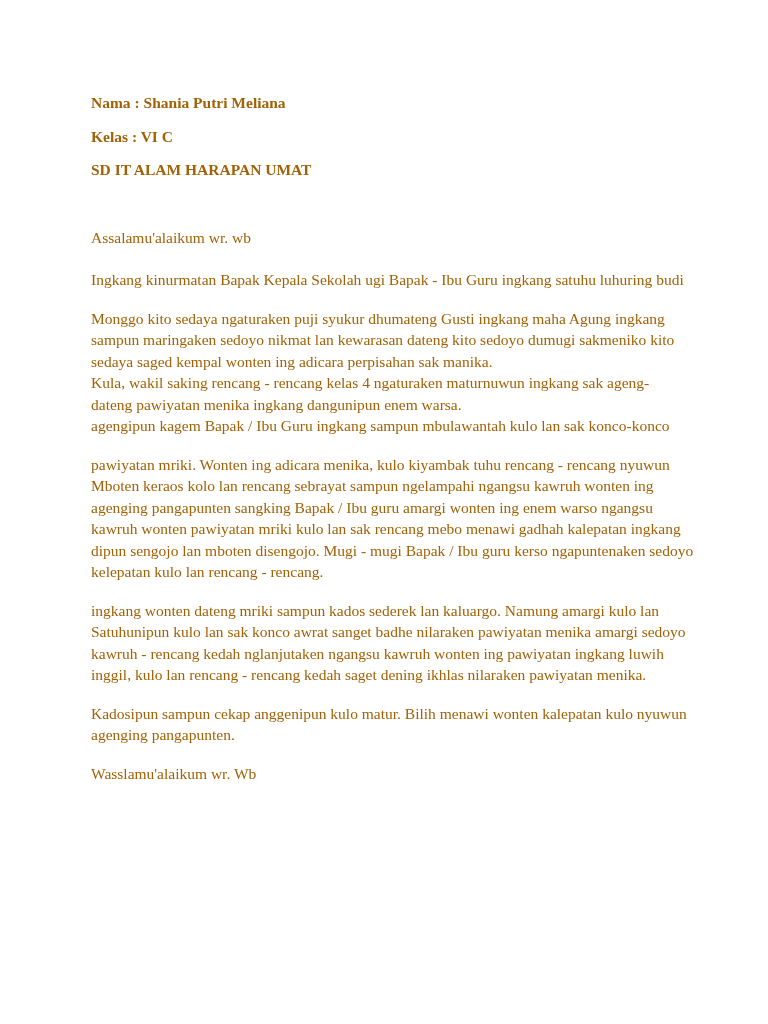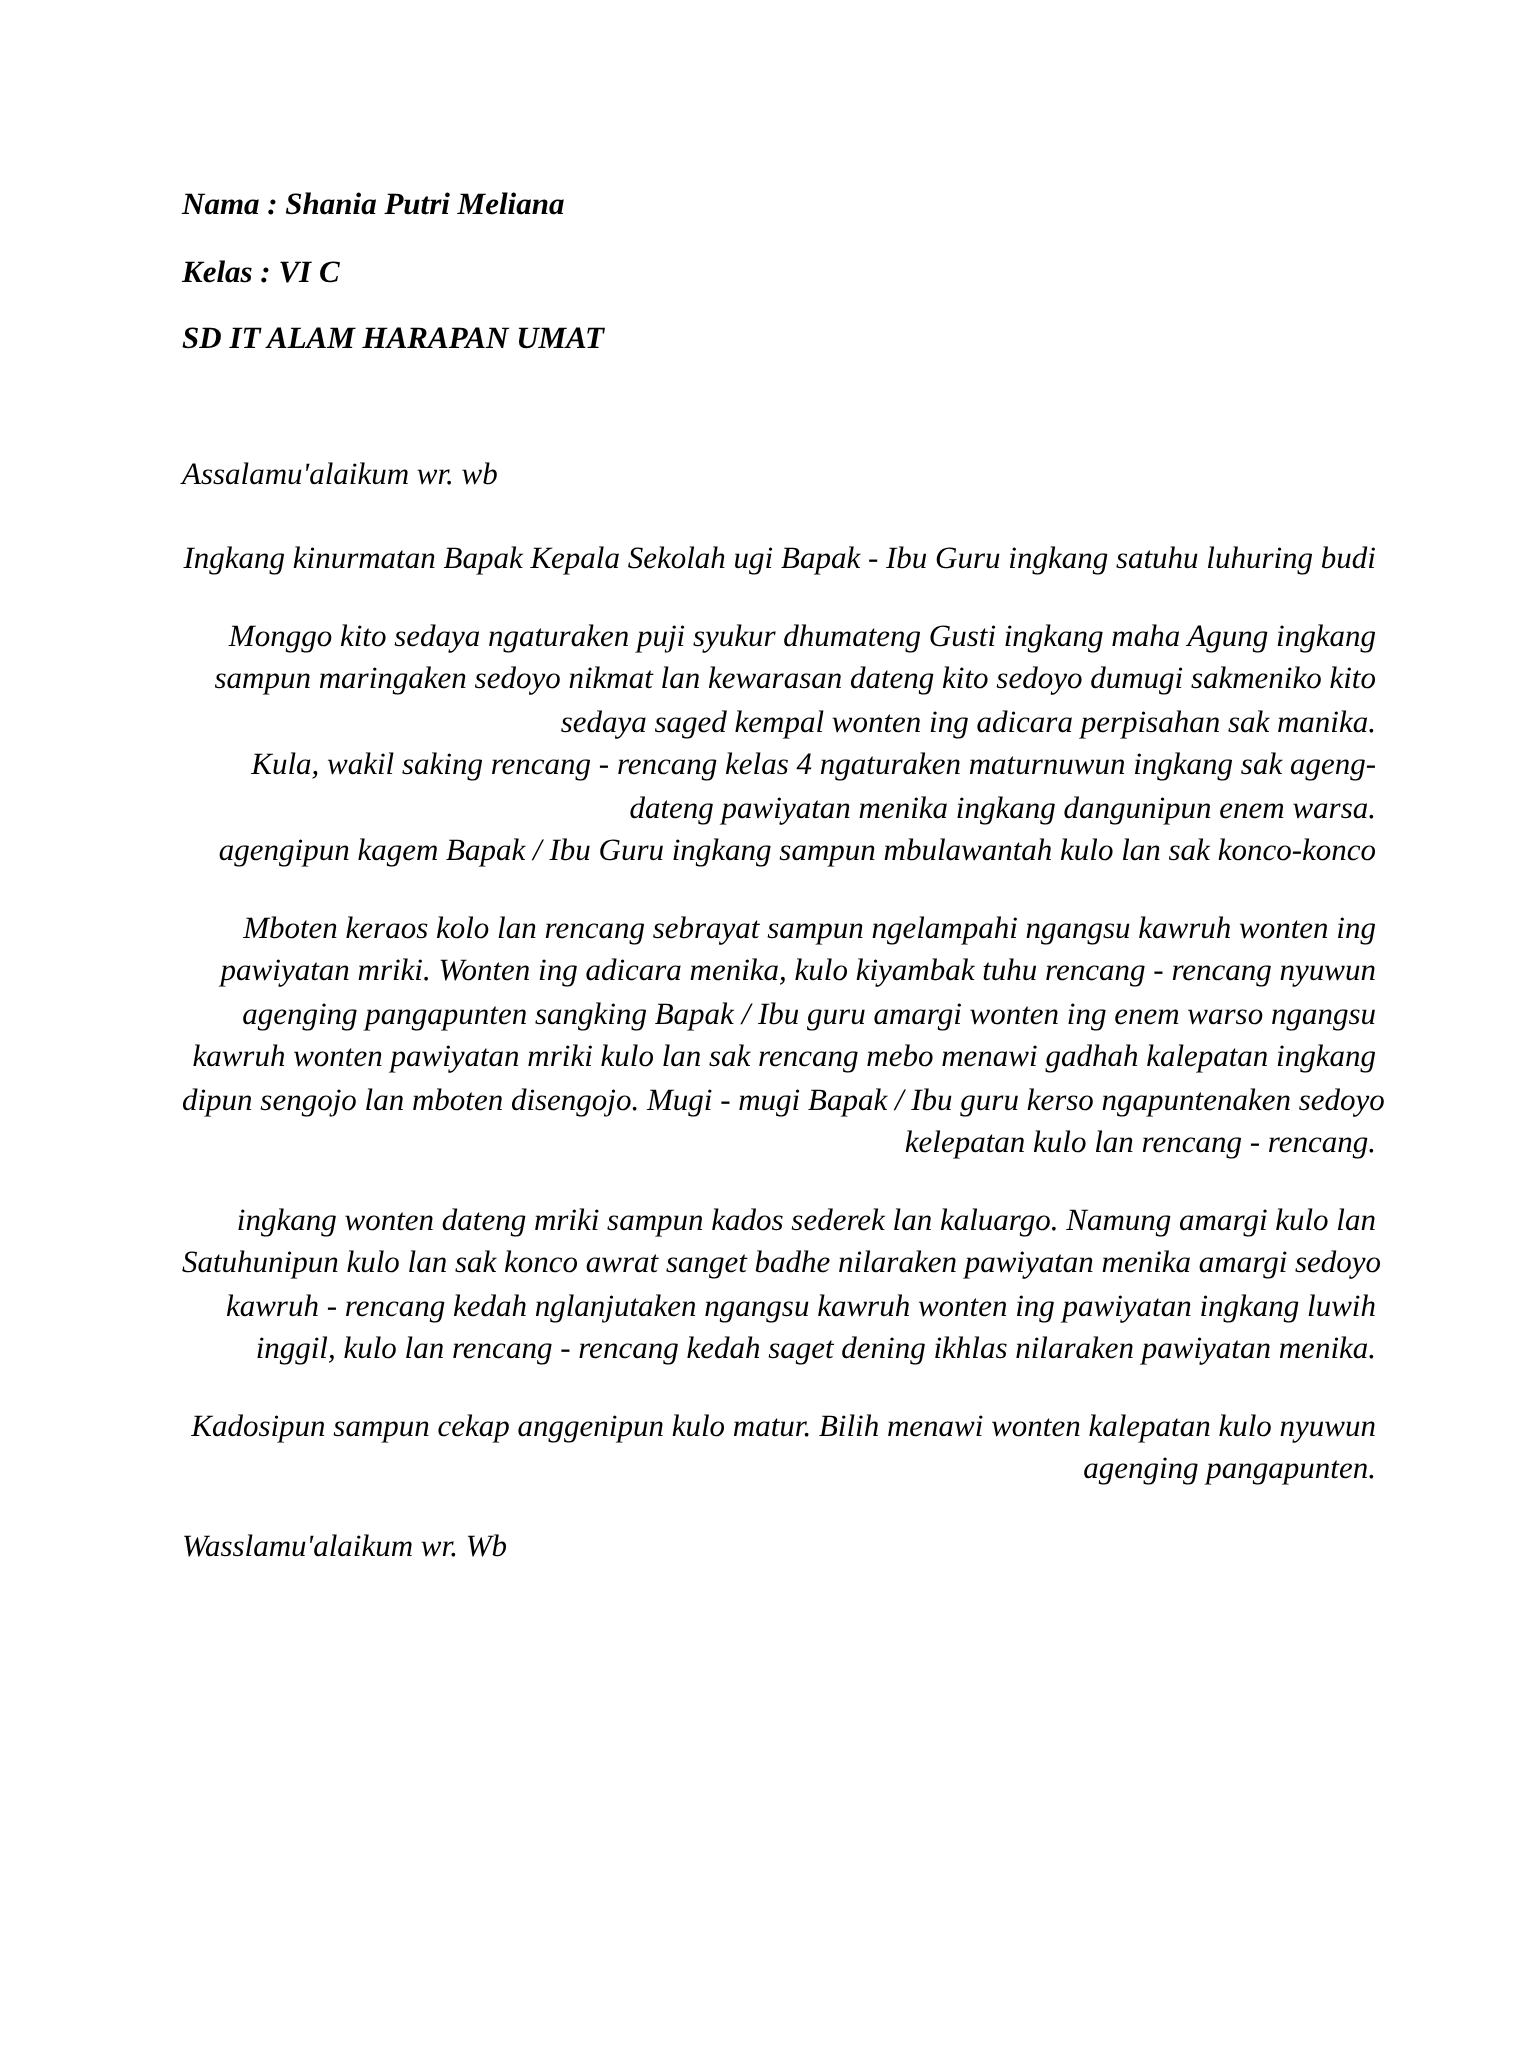--- a/index.html
+++ b/index.html
@@ -13,41 +13,39 @@
     height: 1024px;
     background: #ffffff;
     overflow: hidden;
   }
   .content {
     box-sizing: border-box;
     padding: 92px 80px 0 91px;
     font-family: "Liberation Serif", "DejaVu Serif", serif;
     font-size: 15.5px;
     line-height: 21.5px;
-    color: #000000;
-    font-style: italic;
+    color: #a16207;
     -webkit-font-smoothing: antialiased;
   }
   .hline {
     margin: 0 0 12px 0;
     font-weight: bold;
   }
   .hline.school {
     margin-bottom: 46px;
   }
   .greeting {
     margin: 0 0 21px 0;
     font-weight: normal;
   }
   .para {
     margin: 0 0 17px 0;
   }
   .tline {
     white-space: pre;
-    text-align: right;
   }
   .closing {
     margin: 0;
     font-weight: normal;
   }
 </style>
 </head>
 <body>
 
 <div class="page">
@@ -66,22 +64,22 @@
     <div class="para">
       <div class="tline">Monggo kito sedaya ngaturaken puji syukur dhumateng Gusti ingkang maha Agung ingkang</div>
       <div class="tline">sampun maringaken sedoyo nikmat lan kewarasan dateng kito sedoyo dumugi sakmeniko kito</div>
       <div class="tline">sedaya saged kempal wonten ing adicara perpisahan sak manika.</div>
       <div class="tline">Kula, wakil saking rencang - rencang kelas 4 ngaturaken maturnuwun ingkang sak ageng-</div>
       <div class="tline">dateng pawiyatan menika ingkang dangunipun enem warsa.</div>
       <div class="tline">agengipun kagem Bapak / Ibu Guru ingkang sampun mbulawantah kulo lan sak konco-konco</div>
     </div>
 
     <div class="para">
+      <div class="tline">pawiyatan mriki. Wonten ing adicara menika, kulo kiyambak tuhu rencang - rencang nyuwun</div>
       <div class="tline">Mboten keraos kolo lan rencang sebrayat sampun ngelampahi ngangsu kawruh wonten ing</div>
-      <div class="tline">pawiyatan mriki. Wonten ing adicara menika, kulo kiyambak tuhu rencang - rencang nyuwun</div>
       <div class="tline">agenging pangapunten sangking Bapak / Ibu guru amargi wonten ing enem warso ngangsu</div>
       <div class="tline">kawruh wonten pawiyatan mriki kulo lan sak rencang mebo menawi gadhah kalepatan ingkang</div>
       <div class="tline">dipun sengojo lan mboten disengojo. Mugi - mugi Bapak / Ibu guru kerso ngapuntenaken sedoyo</div>
       <div class="tline">kelepatan kulo lan rencang - rencang.</div>
     </div>
 
     <div class="para">
       <div class="tline">ingkang wonten dateng mriki sampun kados sederek lan kaluargo. Namung amargi kulo lan</div>
       <div class="tline">Satuhunipun kulo lan sak konco awrat sanget badhe nilaraken pawiyatan menika amargi sedoyo</div>
       <div class="tline">kawruh - rencang kedah nglanjutaken ngangsu kawruh wonten ing pawiyatan ingkang luwih</div>

